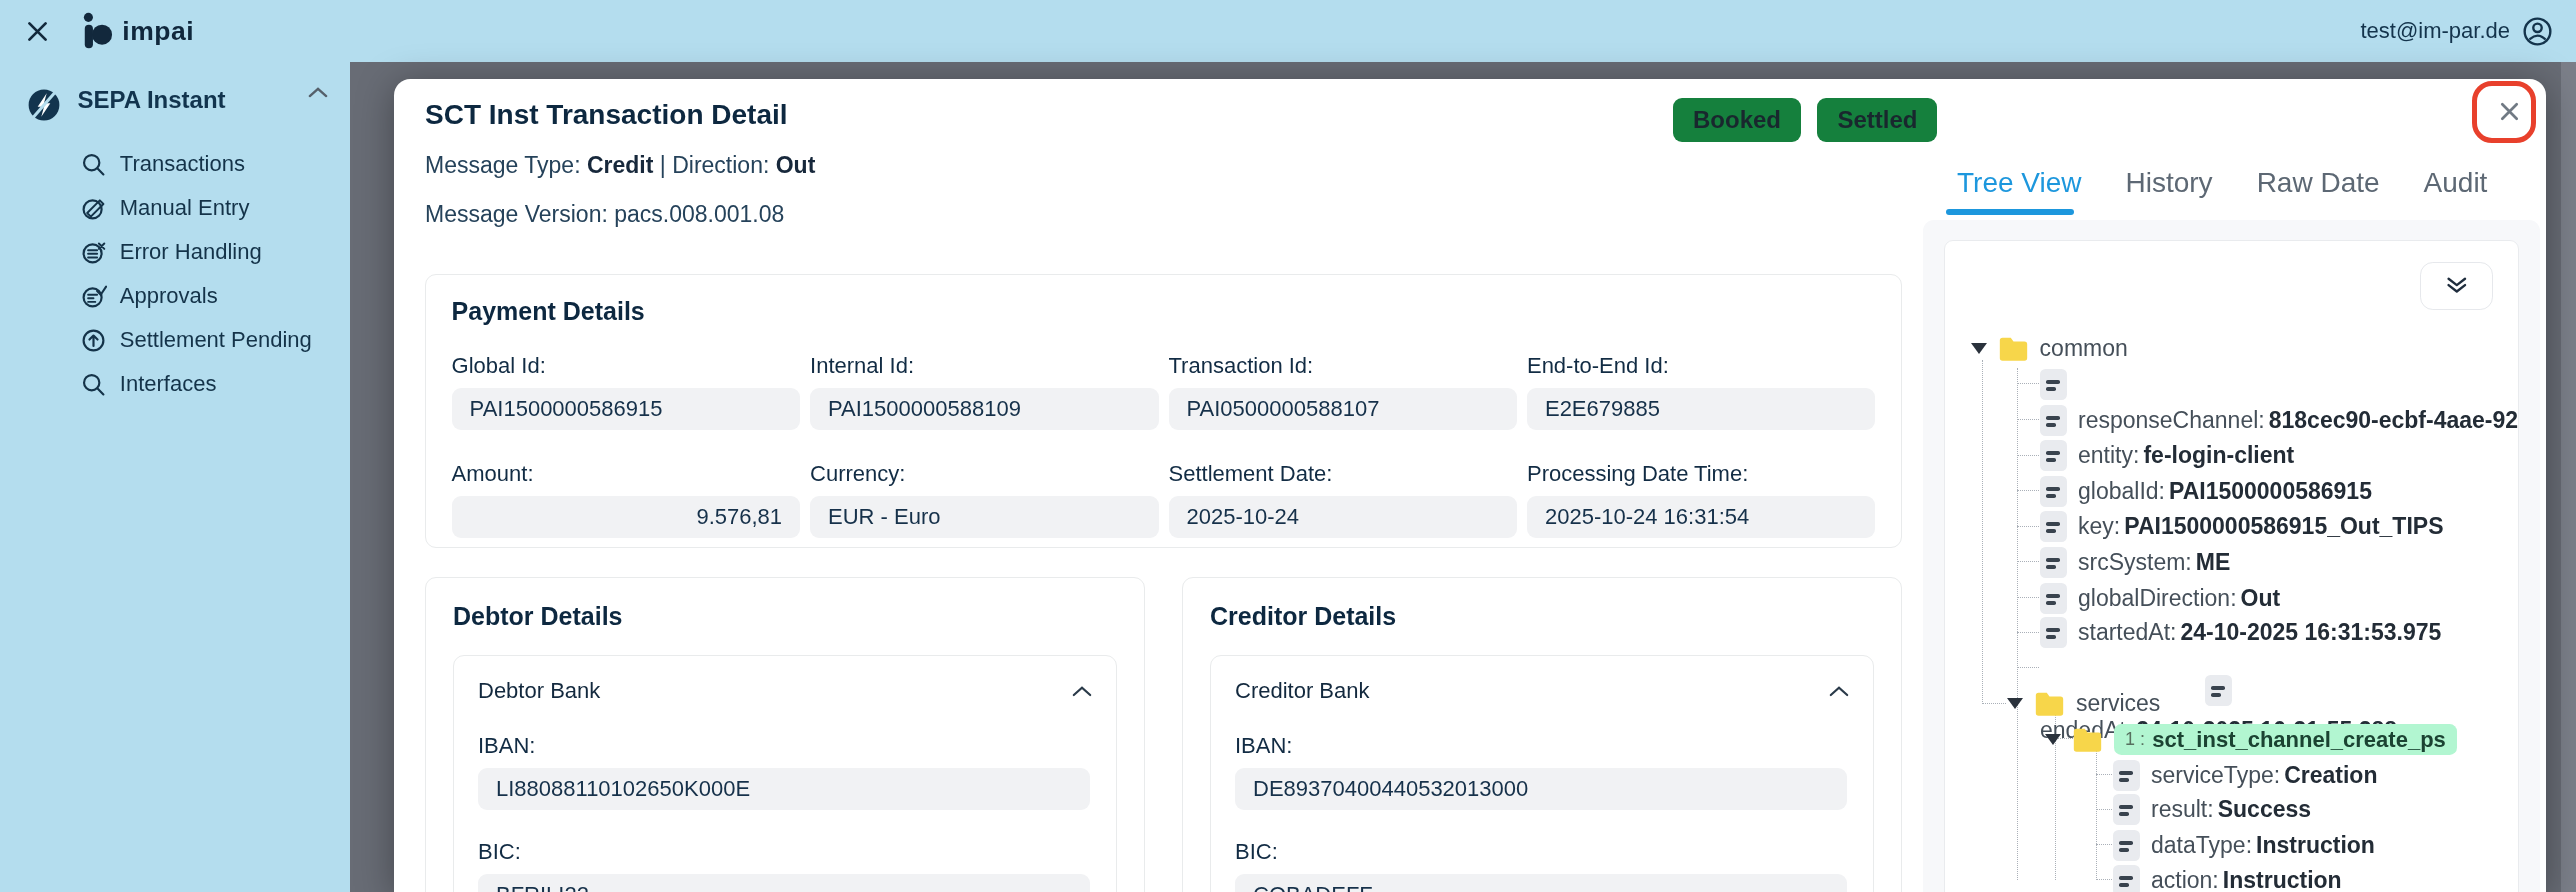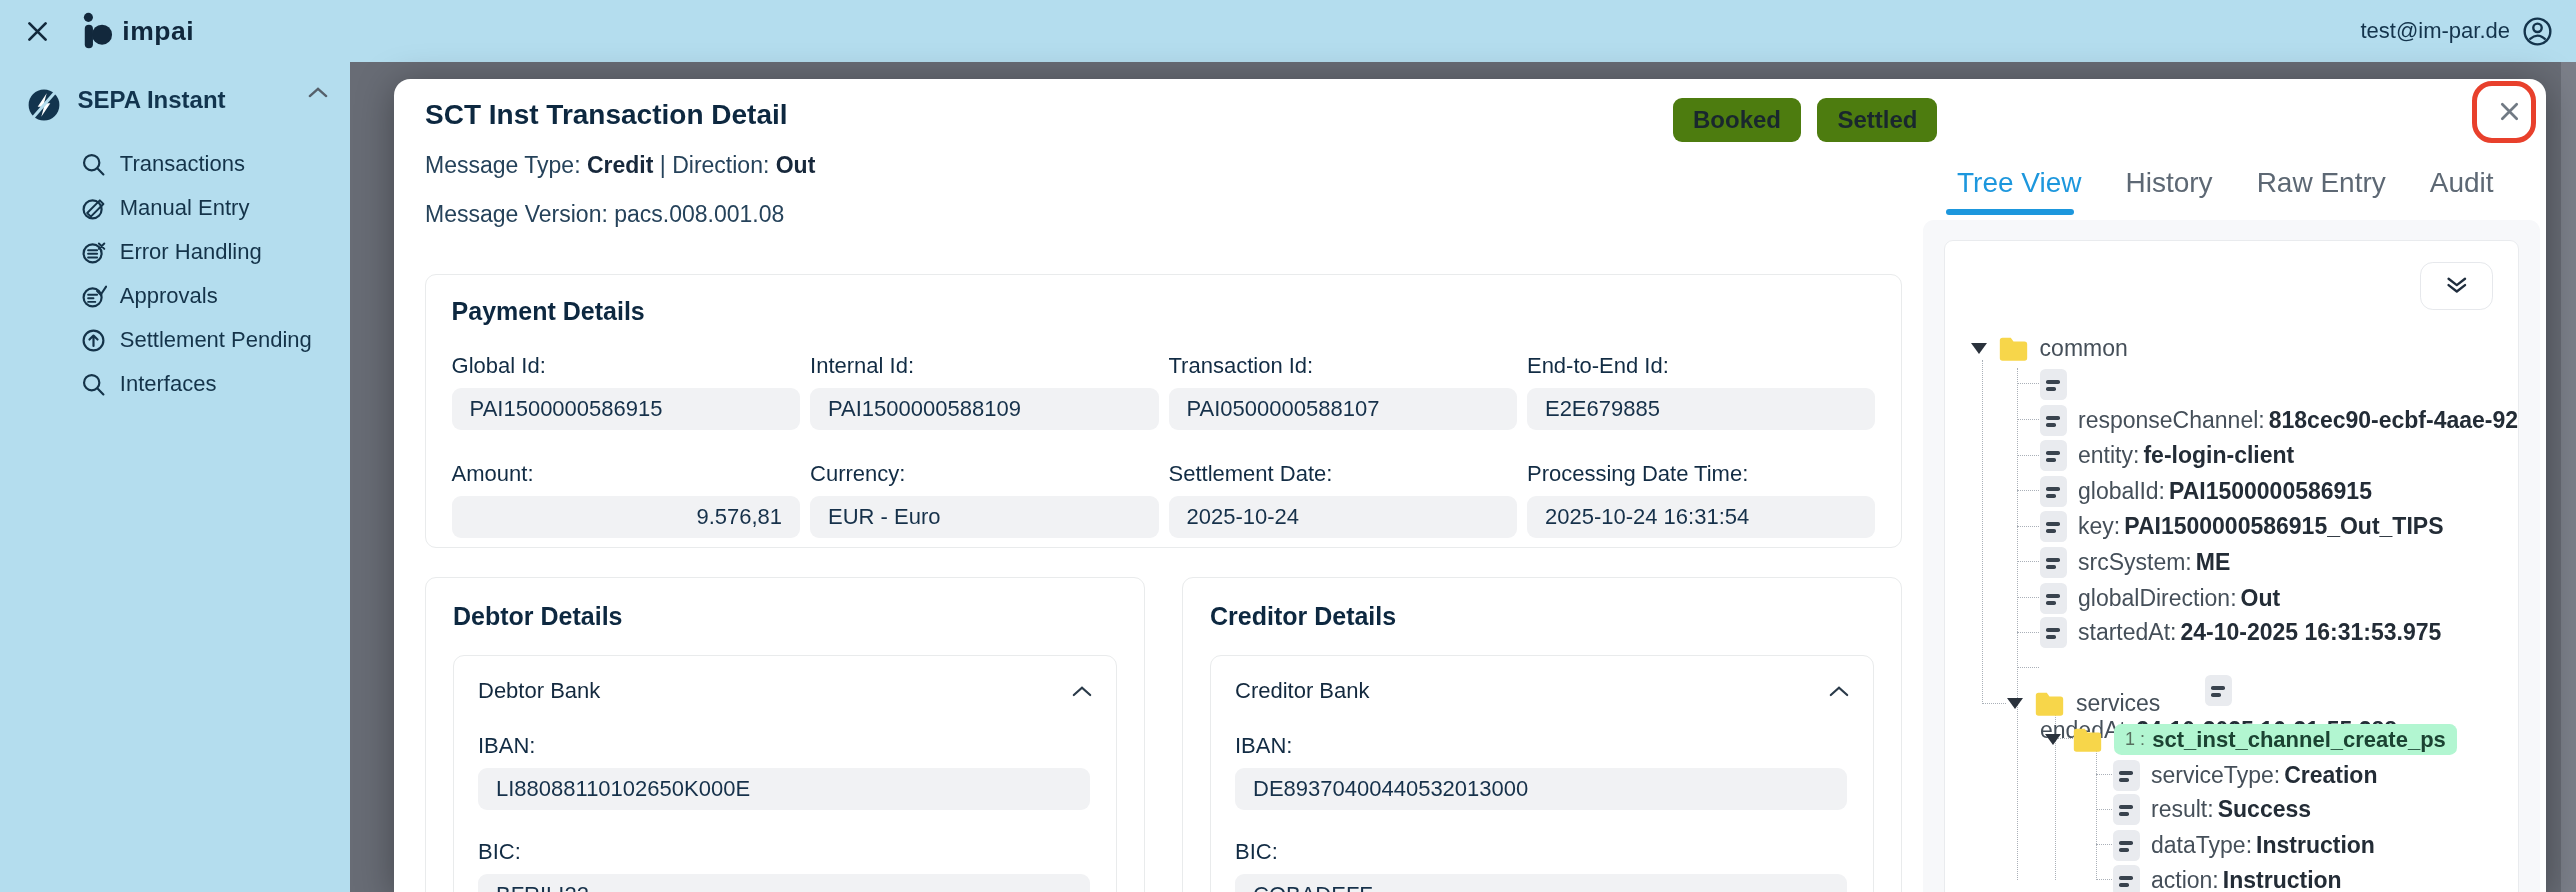--- a/index.html
+++ b/index.html
@@ -31,21 +31,21 @@
   .modal { position:absolute; left:394px; top:79px; width:2152px; bottom:0; background:#ffffff;
            border-radius:16.4px 16.4px 0 0; overflow:hidden; z-index:10;
            box-shadow:0 5.5px 37px rgba(0,0,0,.35); }
 
   .m-title { position:absolute; left:31px; top:20px; font-size:28px; font-weight:bold; color:#0d2840; }
   .m-meta  { position:absolute; left:31px; font-size:23px; color:#25425a; }
   .m-meta b { color:#17283b; }
   .m-meta.l1 { top:73px; } .m-meta.l2 { top:122px; }
 
   .badges { position:absolute; left:1279px; top:19px; display:flex; gap:16.4px; }
-  .badge { background:#4d7c0f; color:#19272e; font-size:24px; font-weight:bold;
+  .badge { background:#15803d; color:#19272e; font-size:24px; font-weight:bold;
            padding:8.2px 20px; border-radius:9px; }
 
   .m-close { position:absolute; left:2095px; top:12.8px; width:40px; height:40px; display:flex;
              align-items:center; justify-content:center; cursor:pointer; }
   .annot-ring { position:absolute; left:2078px; top:1.8px; width:64px; height:62px;
                 border:5.5px solid #e8402c; border-radius:20px; pointer-events:none; z-index:20; }
 
   
   .card { position:absolute; background:#fff; border:1.8px solid #e9ebec; border-radius:11px; }
   .card-h { font-size:25px; font-weight:bold; color:#0d2840; }
@@ -278,21 +278,21 @@
       <div class="sub-label">IBAN:</div>
       <div class="f-box">DE89370400440532013000</div>
       <div class="sub-label">BIC:</div>
       <div class="f-box">COBADEFF</div>
     </div>
   </div>
 
   <div class="tabs">
     <span class="tab active">Tree View</span>
     <span class="tab">History</span>
-    <span class="tab">Raw Entry</span>
+    <span class="tab">Raw Date</span>
     <span class="tab">Audit</span>
   </div>
   <div class="tab-underline"></div>
 
   <div class="tree-panel"></div>
 
   <div class="tree-card">
     <div class="collapse-btn">
       <svg class="ic" width="25.6" height="22" viewBox="0 0 28 24">
         <path d="M5 4 L14 11 L23 4" fill="none" stroke="#1f2d3d" stroke-width="2.6" stroke-linecap="round" stroke-linejoin="round"></path>

